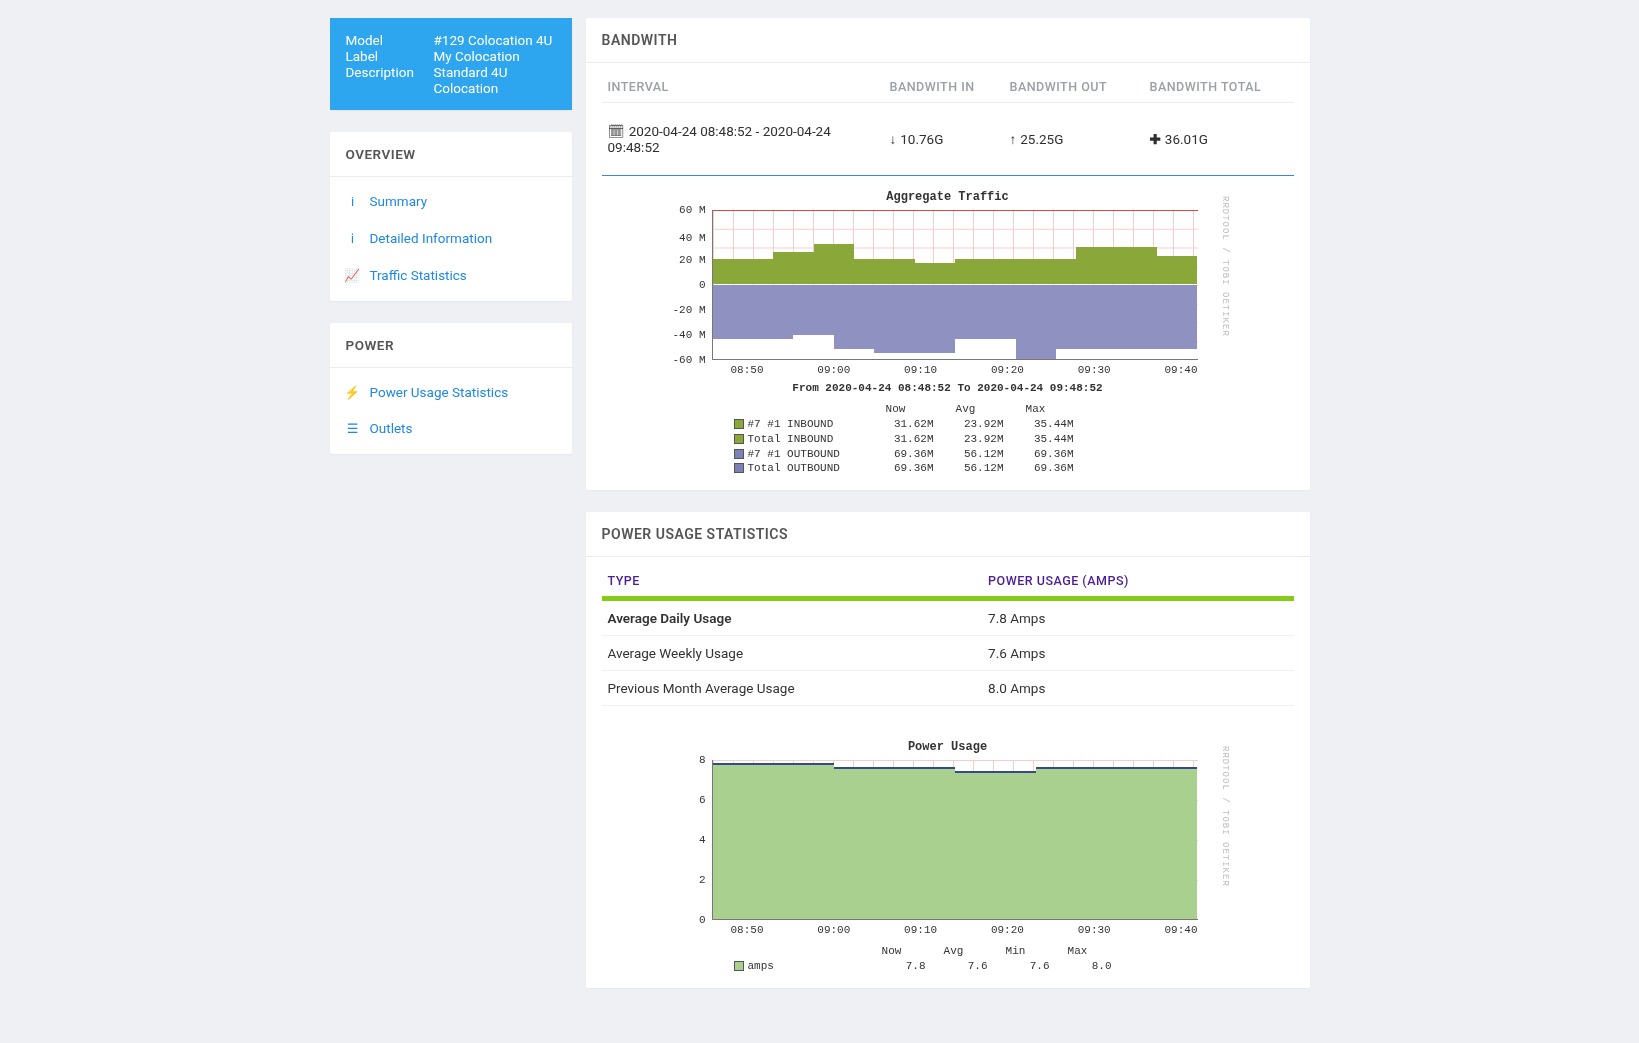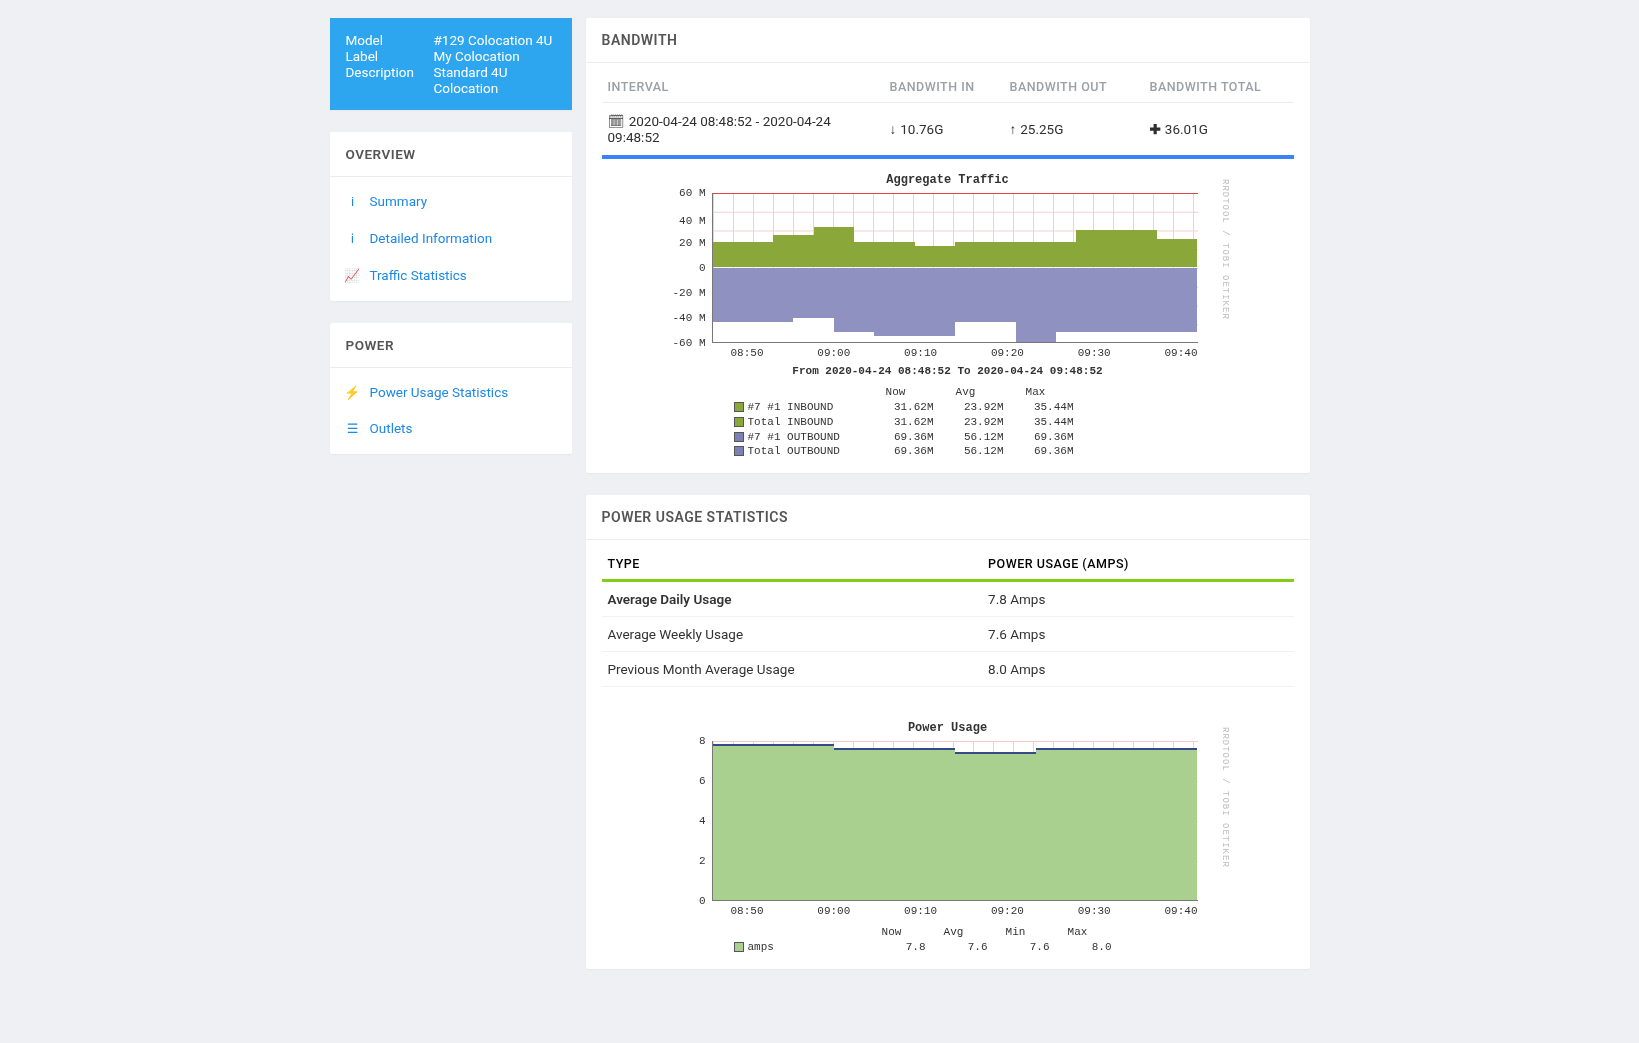--- a/index.html
+++ b/index.html
@@ -83,22 +83,22 @@
   table.bw th {
     text-align: left;
     color: #9aa0a6;
     font-weight: 500;
     letter-spacing: .5px;
     padding: 8px 6px;
     border-bottom: 1px solid #ececec;
     font-size: 12.5px;
   }
   table.bw td {
-    padding: 10px 6px;
-    border-bottom: 4px solid #3b82f6;
+    padding: 20px 6px;
+    border-bottom: 1px solid #3b82f6;
     color: #2f2f2f;
   }
   .arrow { font-weight:600; margin-right:4px; color:#2f2f2f; }
 
   
   .chart-wrap {
     margin: 10px 16px 0 16px;
     position: relative;
     display: flex;
     justify-content: center;
@@ -147,24 +147,24 @@
 
   
   table.pw {
     width: calc(100% - 32px);
     margin: 8px 16px 0 16px;
     border-collapse: collapse;
     font-size: 13.5px;
   }
   table.pw th {
     text-align: left;
-    color: #000000;
+    color: #4c1d95;
     font-weight: 500;
     padding: 8px 6px;
-    border-bottom: 3px solid #84cc16;
+    border-bottom: 5px solid #84cc16;
     font-size: 12.5px;
     letter-spacing:.5px;
   }
   table.pw td {
     padding: 9px 6px;
     border-bottom: 1px solid #f1f1f1;
   }
 
   
   .pwplot {

